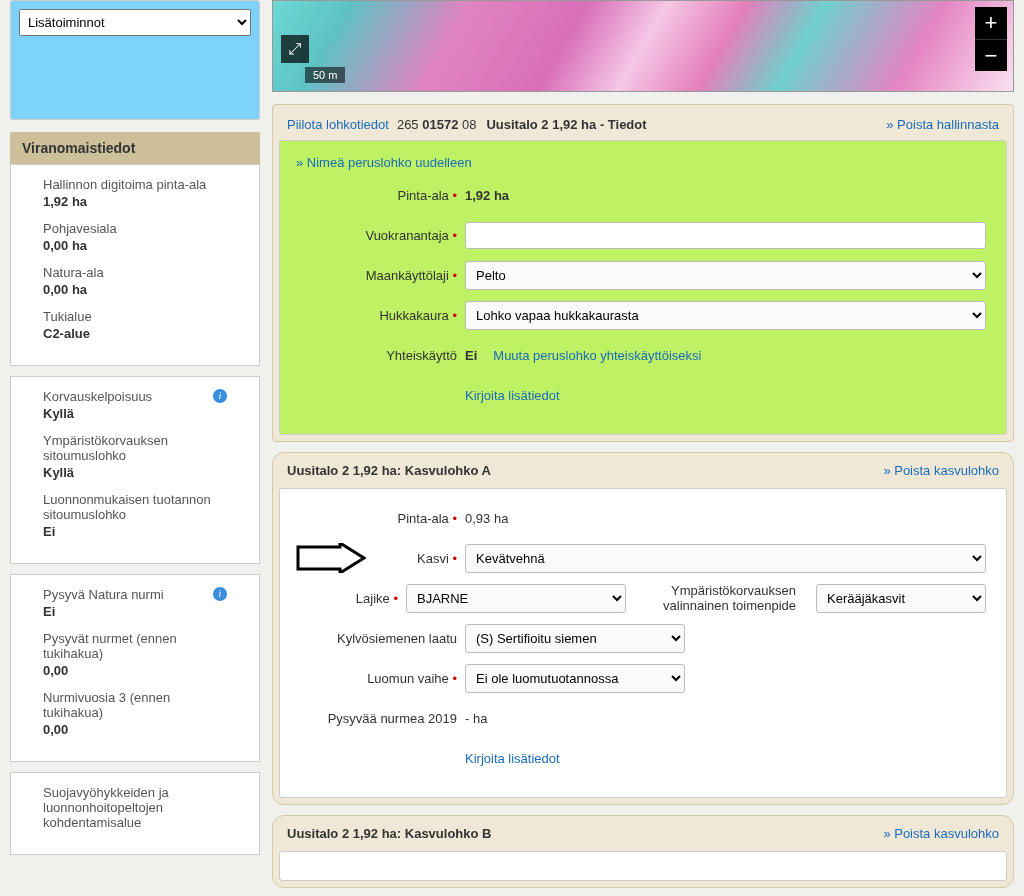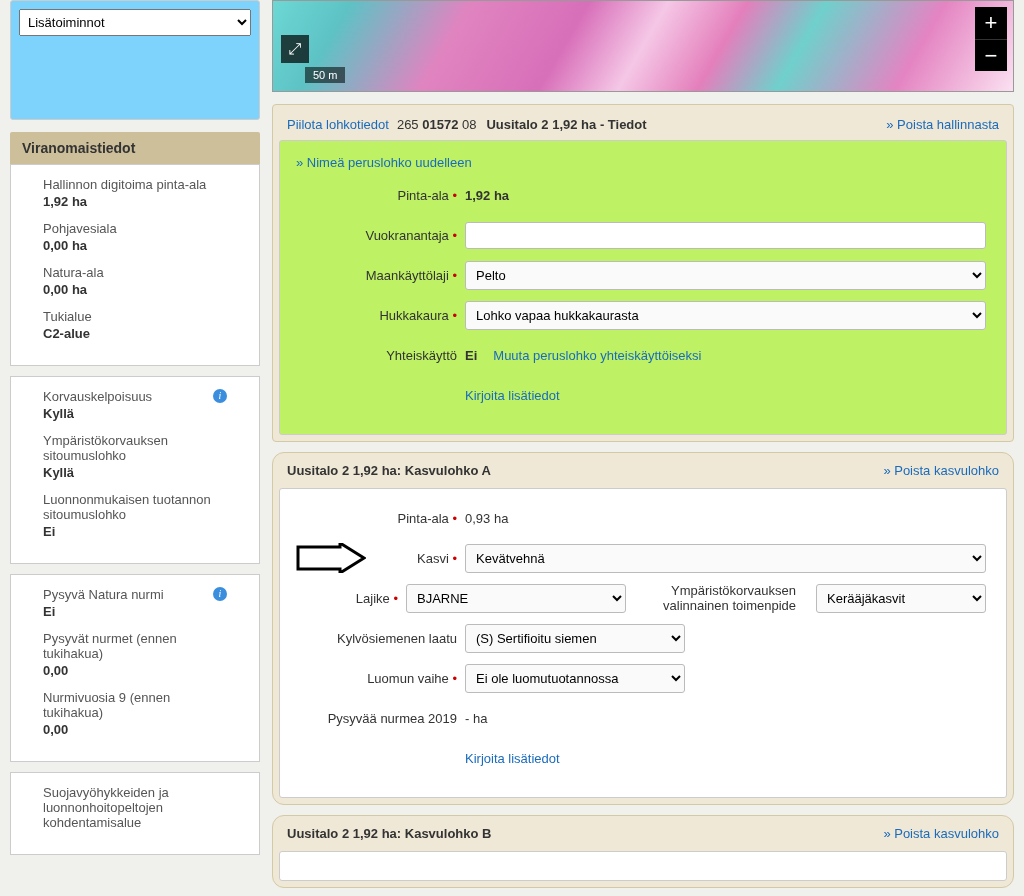--- a/index.html
+++ b/index.html
@@ -146,21 +146,21 @@
               <span class="vrow-label">Pysyvä Natura nurmi</span>
               <span class="info-icon">i</span>
             </div>
             <div class="vrow-val">Ei</div>
           </div>
           <div class="vrow">
             <div class="vrow-label">Pysyvät nurmet (ennen tukihakua)</div>
             <div class="vrow-val">0,00</div>
           </div>
           <div class="vrow">
-            <div class="vrow-label">Nurmivuosia 9 (ennen tukihakua)</div>
+            <div class="vrow-label">Nurmivuosia 3 (ennen tukihakua)</div>
             <div class="vrow-val">0,00</div>
           </div>
         </div>
       </div>
     <div class="panel">
         <div class="panel-inner" id="g4">
           <div class="vrow">
             <div class="vrow-label">Suojavyöhykkeiden ja luonnonhoitopeltojen kohdentamisalue</div>
             <div class="vrow-val"></div>
           </div>

